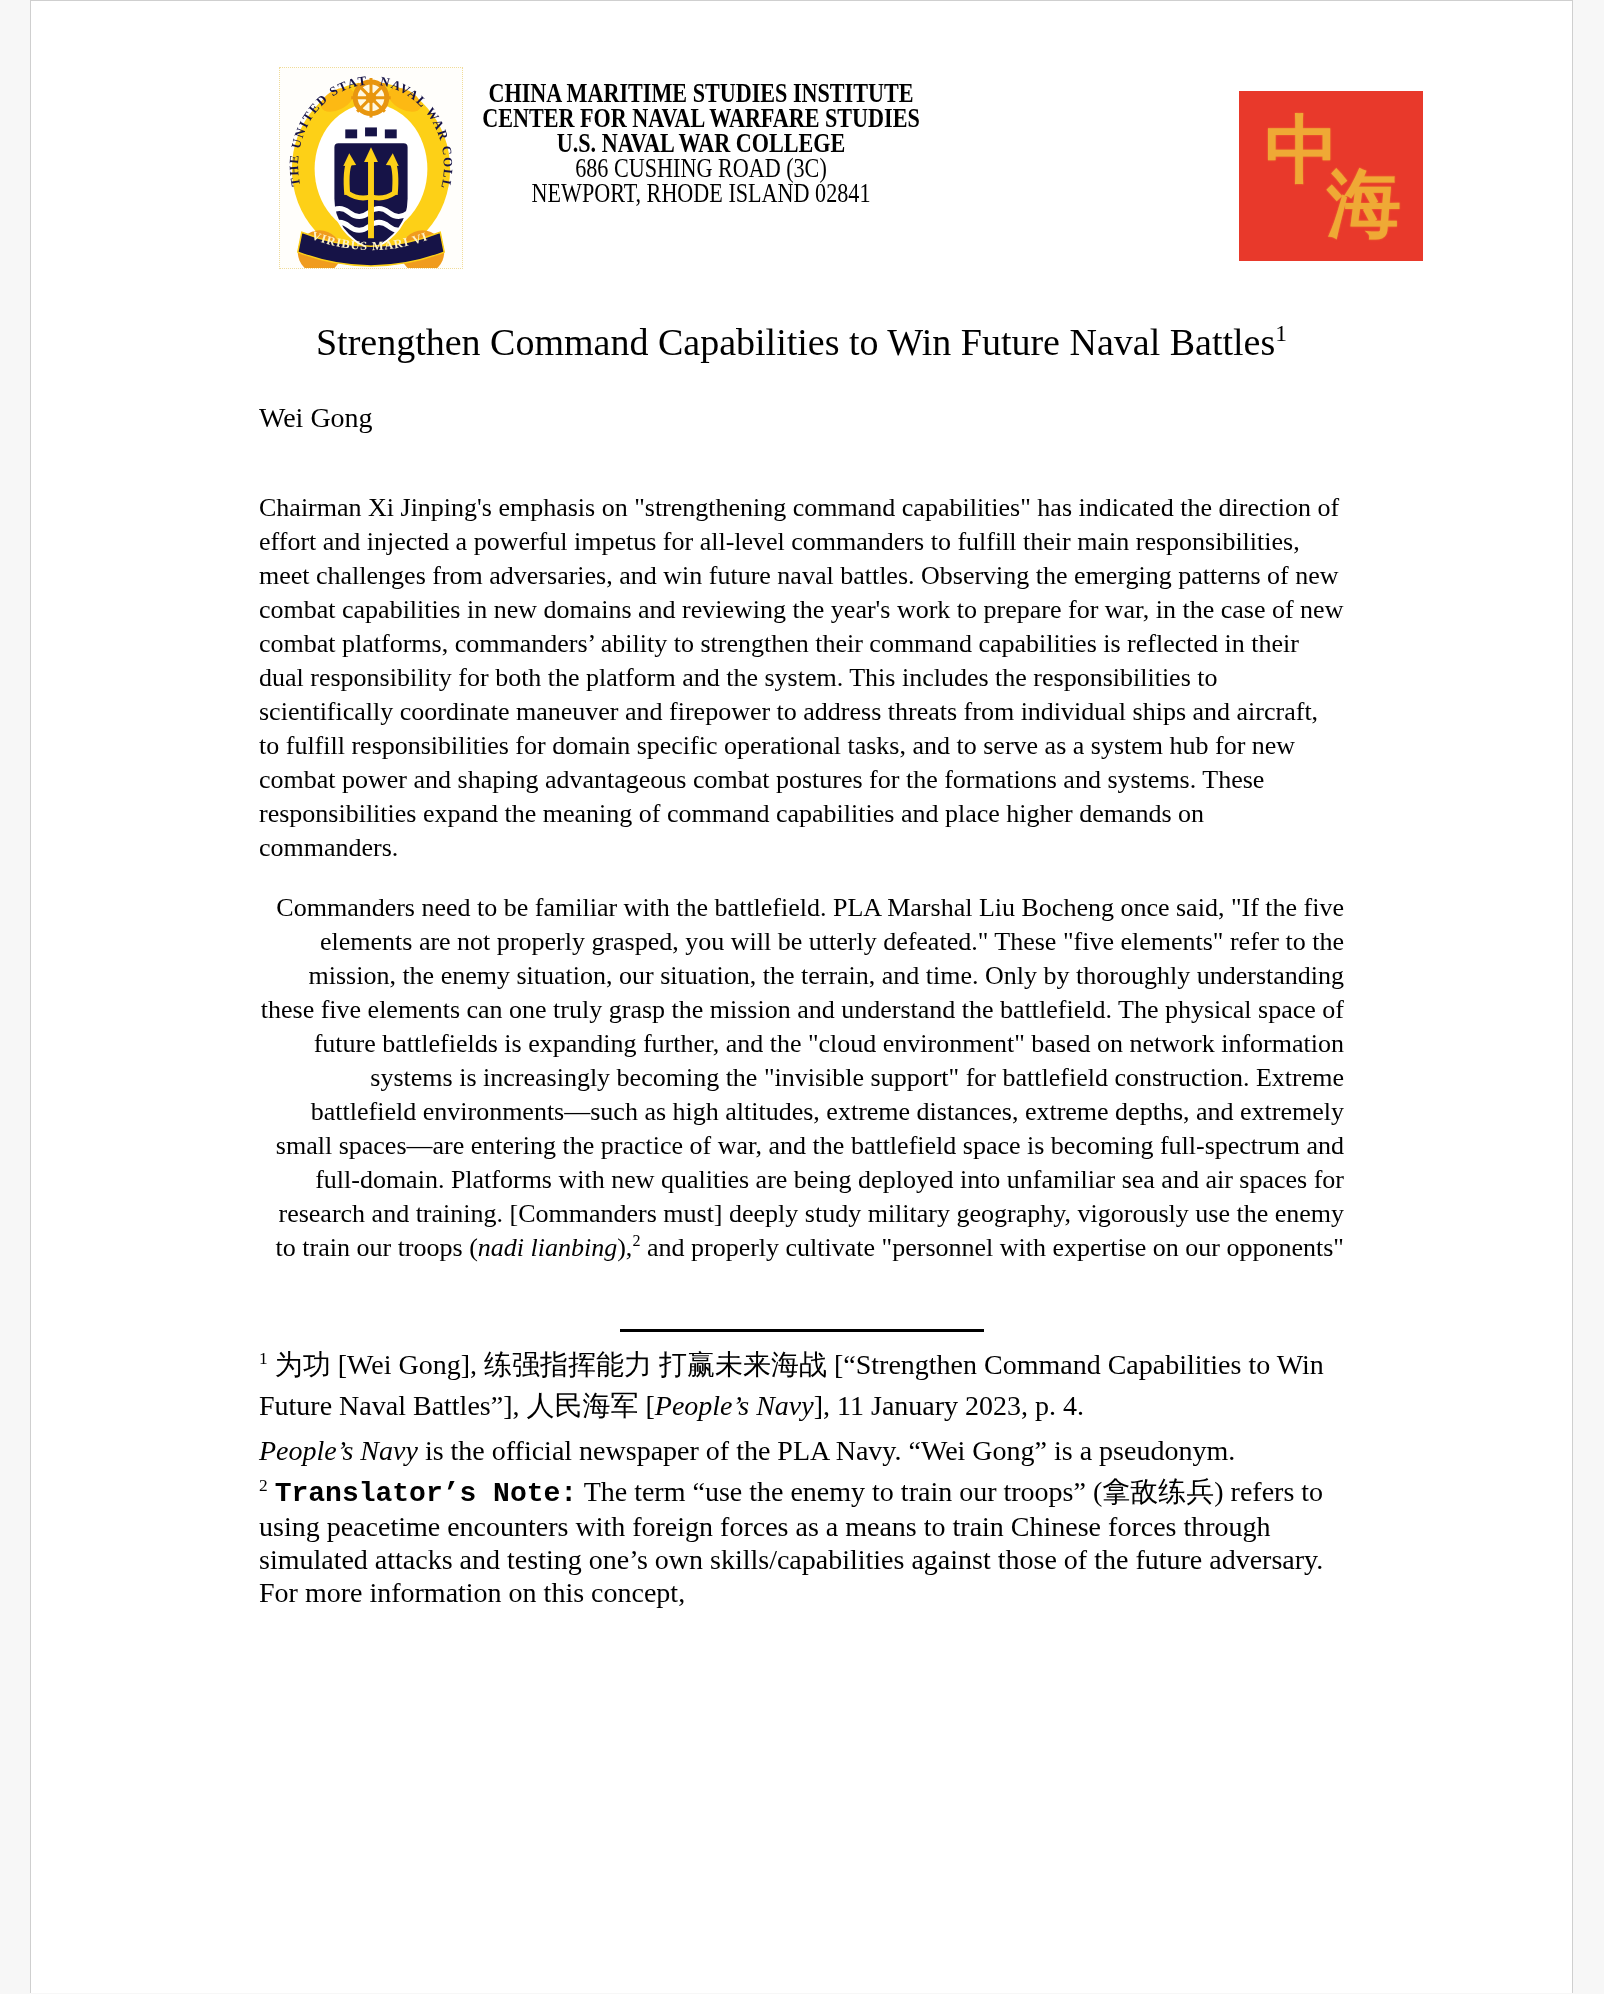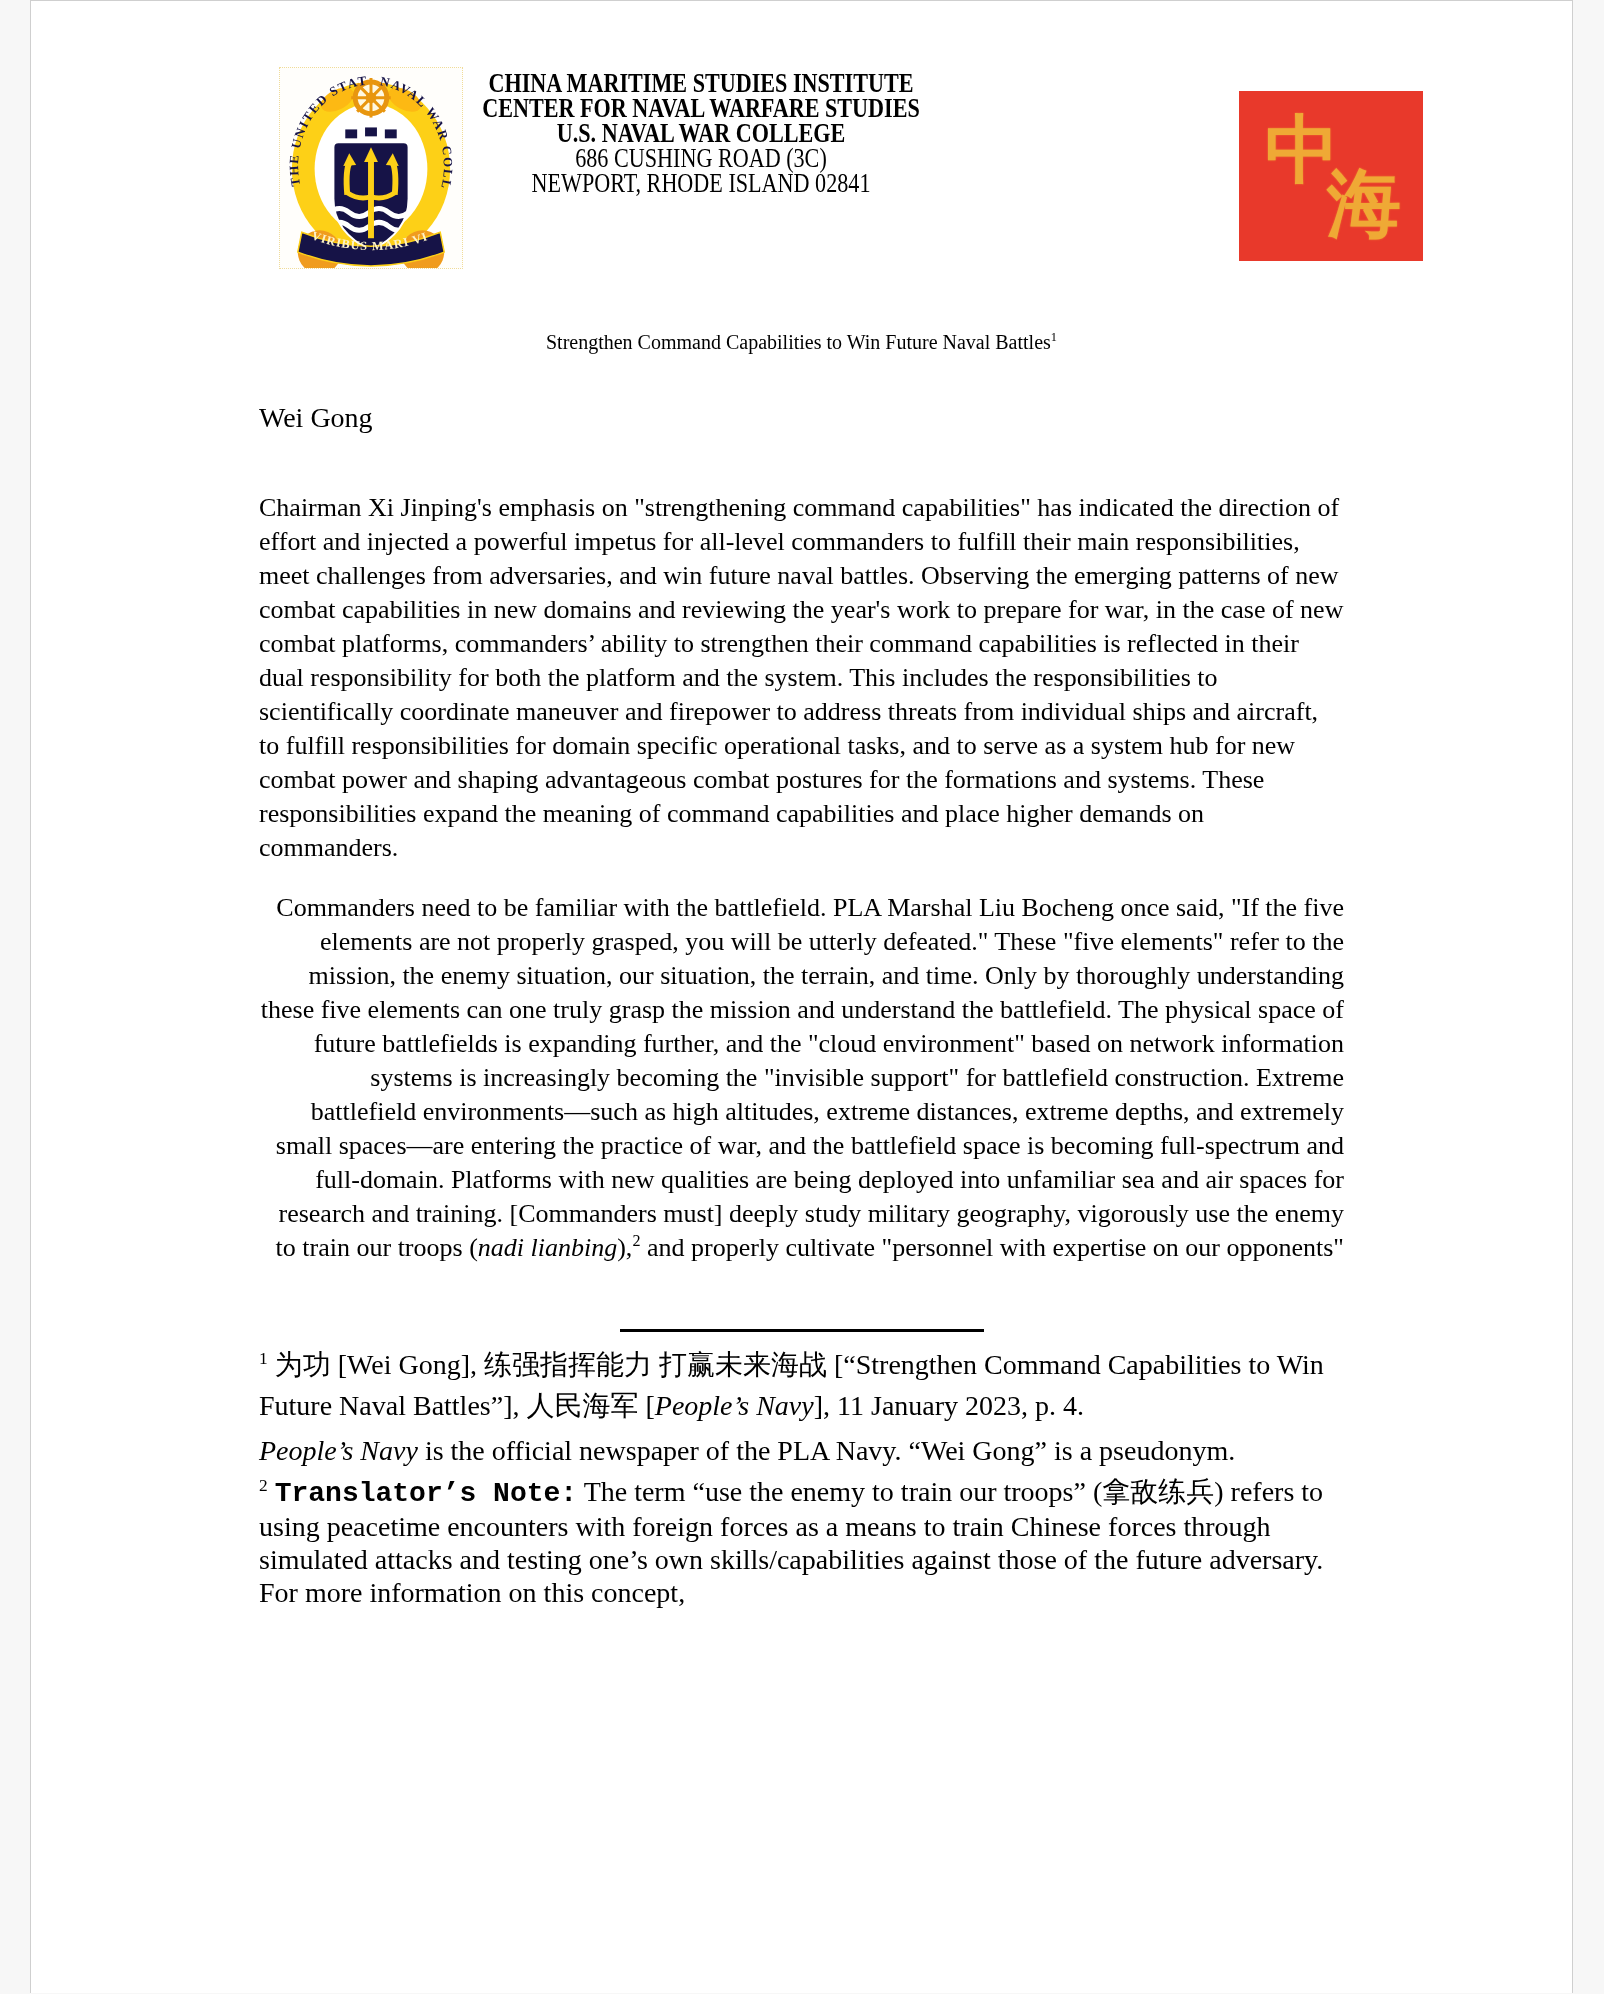--- a/index.html
+++ b/index.html
@@ -16,21 +16,21 @@
     box-sizing:border-box;
   }
   
   .header{position:relative;height:272px;}
   .seal{
     position:absolute;left:248px;top:66px;width:184px;height:202px;
     border:1px dotted #f0dc9a;box-sizing:border-box;background:#fffefb;
   }
   .seal svg{width:100%;height:100%;display:block;}
   .org-block{
-    position:absolute;left:330px;top:70px;width:680px;text-align:center;
+    position:absolute;left:330px;top:80px;width:680px;text-align:center;
   }
   .org-line{
     font-size:27px;line-height:25px;letter-spacing:0px;
     transform:scaleX(0.82);transform-origin:50% 50%;
     white-space:nowrap;
   }
   .org-line.bold{font-weight:700;}
   .cmsi-logo{
     position:absolute;left:1208px;top:90px;width:184px;height:170px;
   }
@@ -39,21 +39,21 @@
     font-family:"Liberation Serif", serif;font-weight:700;
     font-size:74px;line-height:74px;
     text-shadow:0 0 2px rgba(250,190,60,.55);
   }
   .cmsi-char.top{left:26px;top:22px;}
   .cmsi-char.bottom{left:88px;top:76px;}
   
   .content{padding:0 228px;}
   .doc-title{
     margin-top:50px;text-align:center;
-    font-size:20px;line-height:38px;font-weight:400;
+    font-size:38px;line-height:38px;font-weight:400;
   }
   .doc-title sup, .body-par sup, .fn sup{
     font-size:0.62em;vertical-align:super;line-height:0;
   }
   .author{margin-top:40px;font-size:28px;line-height:34px;}
   .body-par{
     margin-top:56px;font-size:26px;line-height:34px;text-align:left;
   }
   .body-par + .body-par{margin-top:20px;text-align:right;}
   .italic{font-style:italic;}

